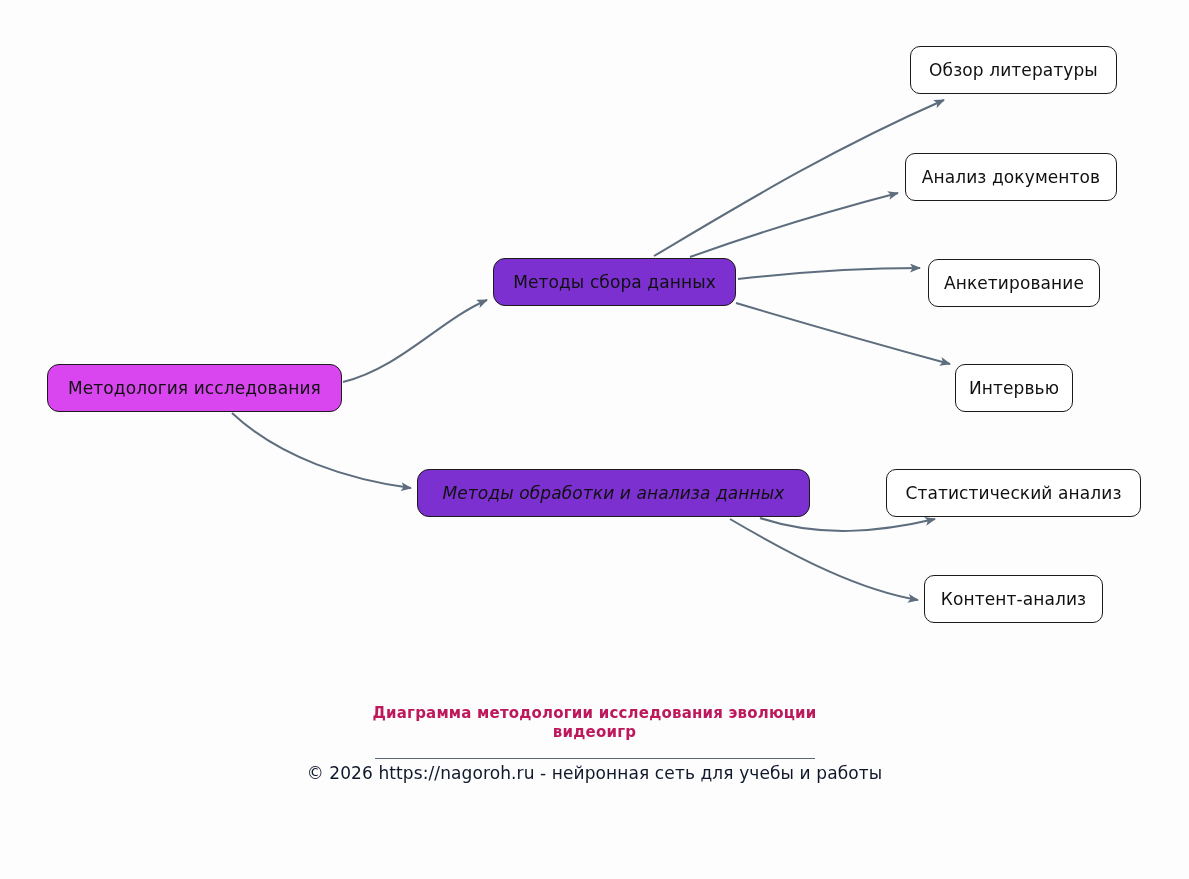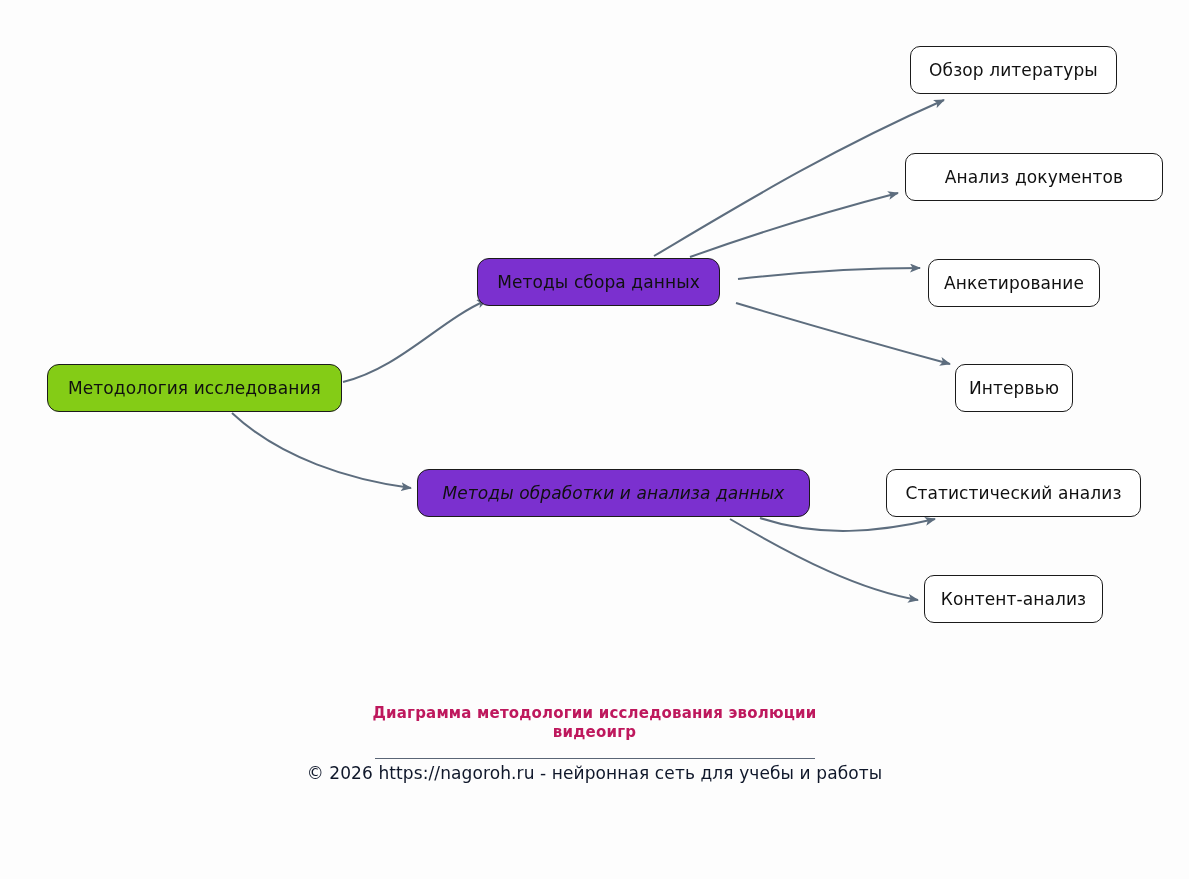--- a/index.html
+++ b/index.html
@@ -35,21 +35,21 @@
     white-space: nowrap;
     line-height: 1;
   }
   .node .node-label {
     display: block;
     font-size: 17px;
     color: #101010;
     letter-spacing: 0.1px;
   }
   .node-root {
-    background: #84cc16;
+    background: #d946ef;
   }
   .node-branch {
     background: #7b30cf;
   }
   .node-leaf {
     background: #ffffff;
     border-radius: 10px;
   }
   #caption-block {
     position: absolute;
@@ -110,29 +110,29 @@
 
     <path d="M 760,518 C 820,538 880,532 935,519" fill="none" stroke="#5d6d7e" stroke-width="2" marker-end="url(#arrowhead)"></path>
 
     <path d="M 730,519 C 800,560 860,590 918,600" fill="none" stroke="#5d6d7e" stroke-width="2" marker-end="url(#arrowhead)"></path>
   </svg>
 
   <div class="node node-root" style="left:47px; top:364px; width:295px; height:48px;">
     <span class="node-label">Методология исследования</span>
   </div>
 
-  <div class="node node-branch" style="left:477px; top:258px; width:243px; height:48px;">
+  <div class="node node-branch" style="left:493px; top:258px; width:243px; height:48px;">
     <span class="node-label">Методы сбора данных</span>
   </div>
 
   <div class="node node-leaf" style="left:910px; top:46px; width:207px; height:48px;">
     <span class="node-label">Обзор литературы</span>
   </div>
 
-  <div class="node node-leaf" style="left:905px; top:153px; width:258px; height:48px;">
+  <div class="node node-leaf" style="left:905px; top:153px; width:212px; height:48px;">
     <span class="node-label">Анализ документов</span>
   </div>
 
   <div class="node node-leaf" style="left:928px; top:259px; width:172px; height:48px;">
     <span class="node-label">Анкетирование</span>
   </div>
 
   <div class="node node-leaf" style="left:955px; top:364px; width:118px; height:48px;">
     <span class="node-label">Интервью</span>
   </div>

